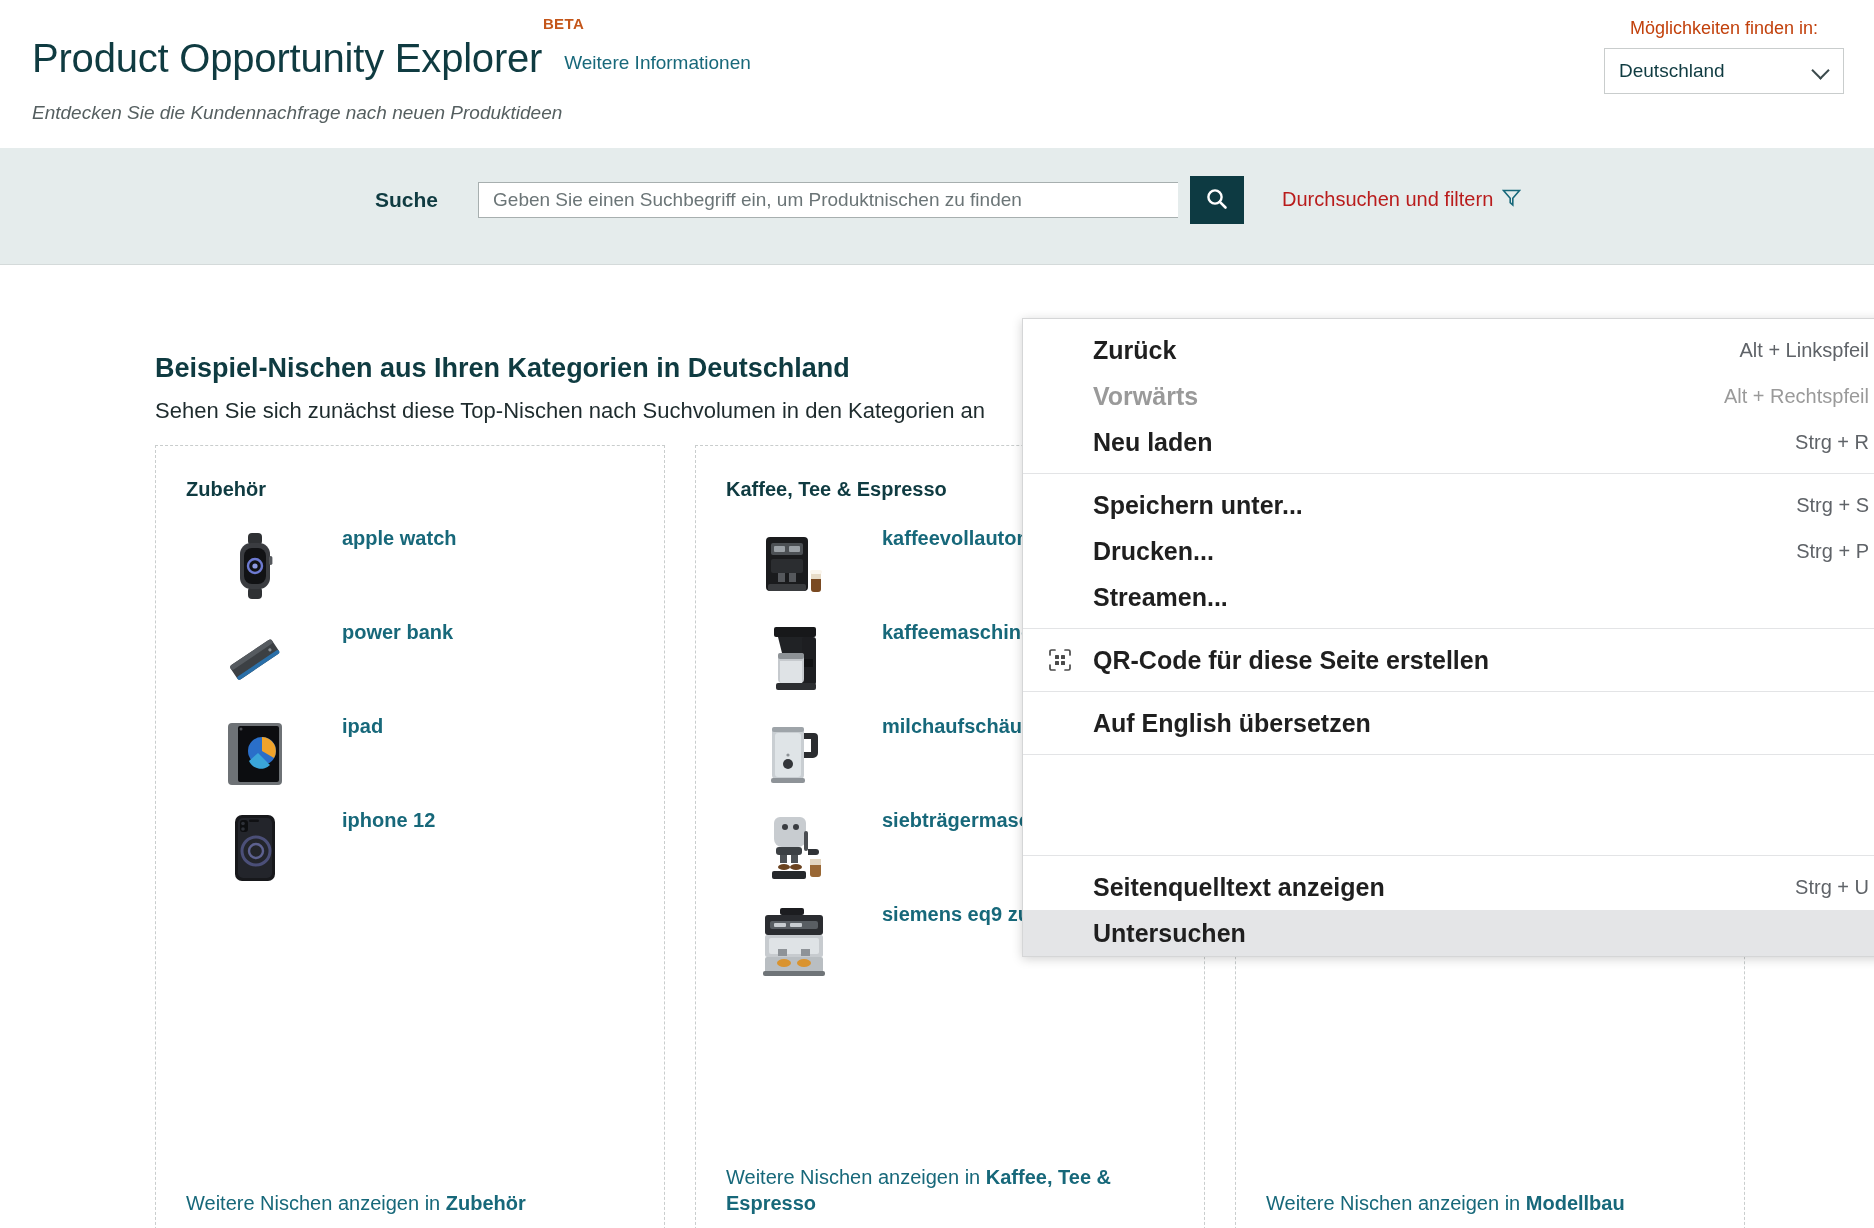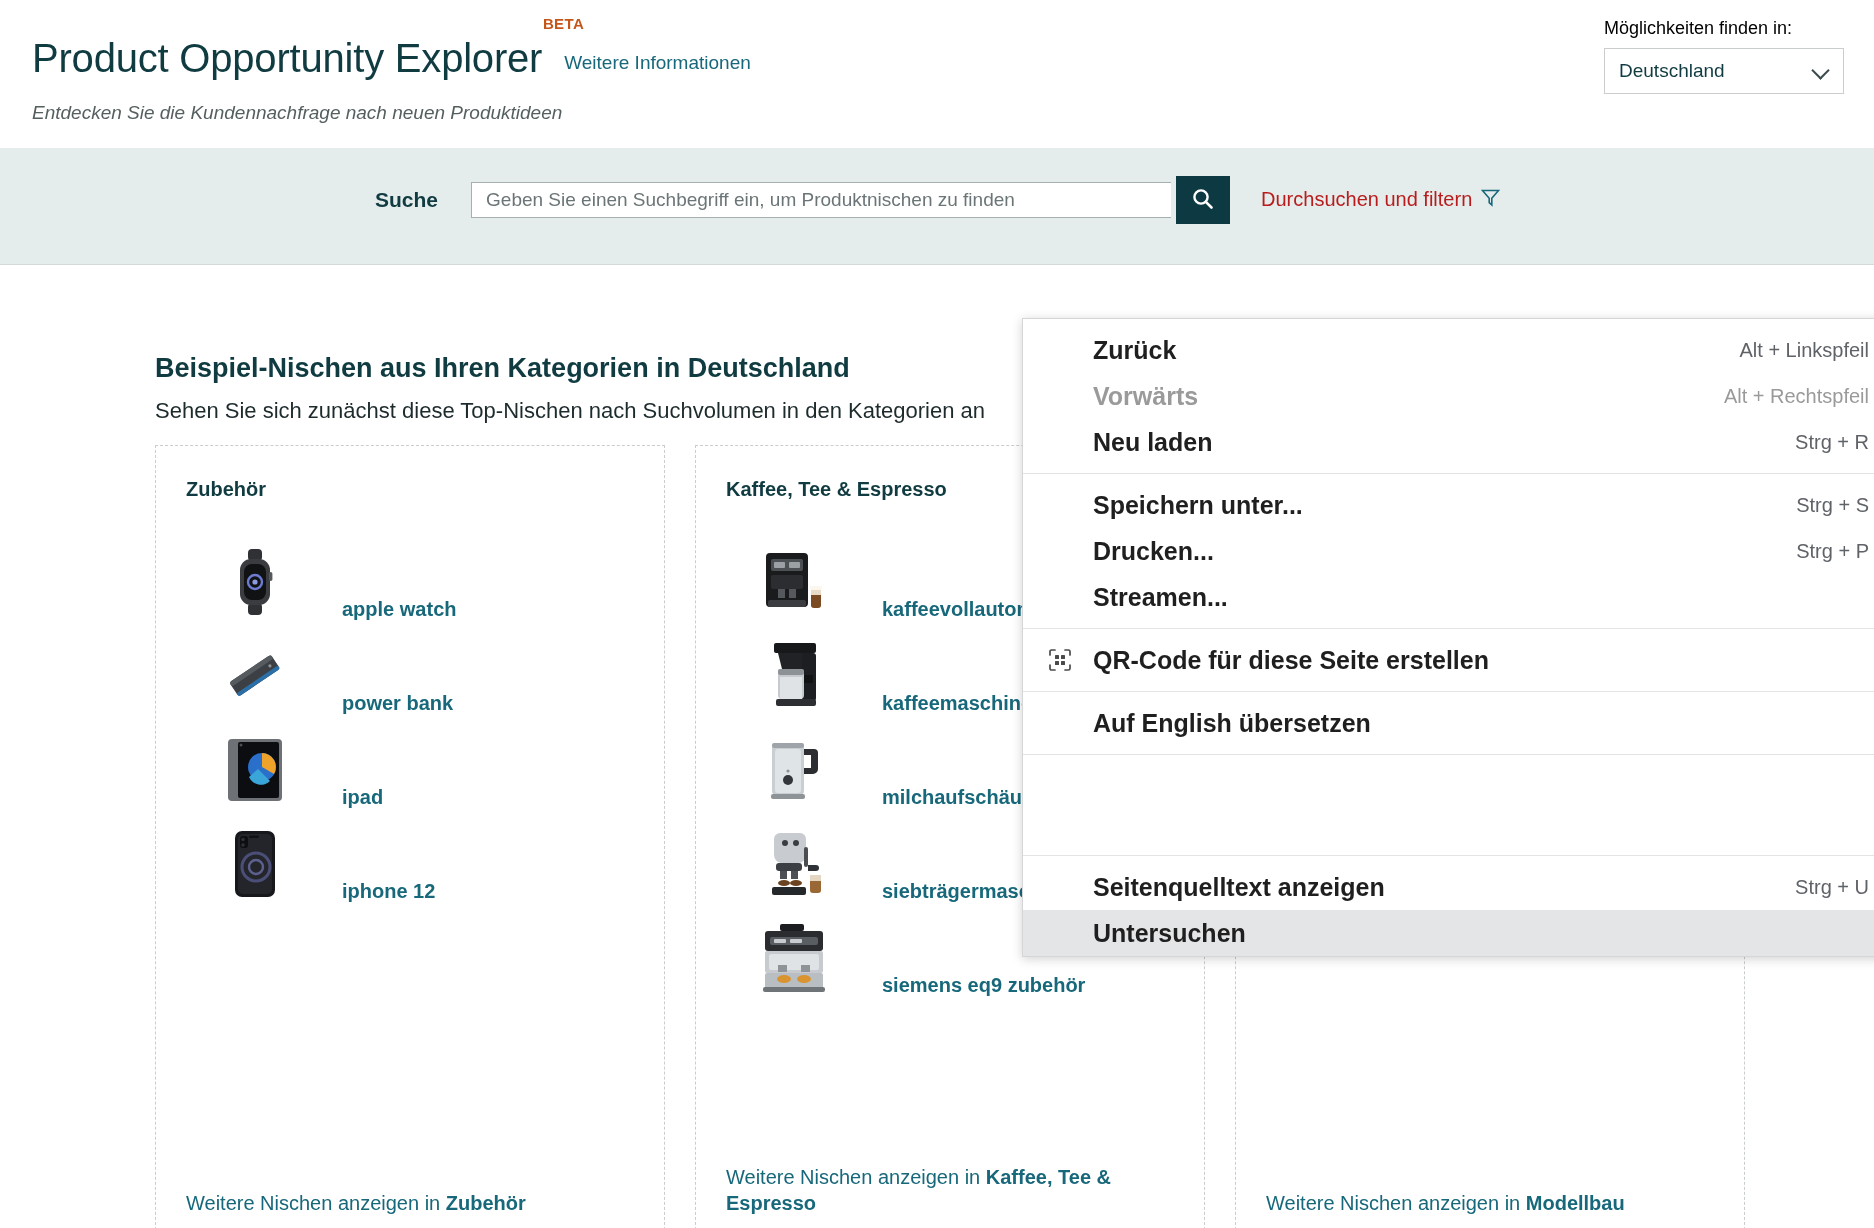--- a/index.html
+++ b/index.html
@@ -44,21 +44,21 @@
     padding-bottom: 4px; white-space: nowrap;
   }
   .subtitle {
     position: absolute; left: 32px; top: 102px;
     font-size: 19px; font-style: italic; color: #555f60;
   }
   .country-block {
     position: absolute; right: 30px; top: 18px; width: 240px;
   }
   .country-label {
-    font-size: 18px; color: #000000; margin-bottom: 9px;
+    font-size: 18px; color: #c2410c; margin-bottom: 9px; text-align: center;
   }
   .country-select {
     position: relative;
     height: 46px; border: 1px solid #c9cdcd; background: #fff;
     display: flex; align-items: center; padding: 0 14px;
     cursor: pointer;
   }
   .country-value {
     font-size: 19px; font-weight: 400; color: #0f3b41;
   }
@@ -69,21 +69,21 @@
     transform: rotate(45deg);
   }
 
   
   .search-band {
     position: absolute; left: 0; top: 148px; width: 1874px; height: 117px;
     background: #e5ecec; border-bottom: 1px solid #d4dada;
   }
   .search-inner {
     position: absolute; left: 375px; top: 28px;
-    display: flex; align-items: center; gap: 5px;
+    display: flex; align-items: center; gap: 12px;
   }
   .search-label {
     font-size: 21px; font-weight: 700; color: #0f3b41;
     margin-right: 28px;
   }
   .search-input {
     width: 700px; height: 36px;
     border: 1px solid #a7afaf; border-right: none;
     background: #ffffff; font-size: 19px; color: #3e4749;
     padding: 0 14px; outline: none;
@@ -124,21 +124,21 @@
     width: 510px; min-height: 800px;
     border: 1px dashed #c9cdcd; background: #ffffff;
     padding: 32px 30px 0 30px;
     position: relative;
   }
   .card-title {
     font-size: 20px; font-weight: 700; color: #0f3b41;
     margin-bottom: 26px;
   }
   .niche-row {
-    display: flex; align-items: flex-end; height: 94px;
+    display: flex; align-items: flex-start; height: 94px;
   }
   .niche-thumb {
     width: 78px; height: 78px; margin-left: 30px; margin-right: 48px;
     flex: 0 0 78px;
     display: flex; align-items: center; justify-content: center;
     overflow: hidden;
   }
   .niche-thumb svg { display: block; }
   .niche-label {
     font-size: 20px; font-weight: 700; color: #17687a;

